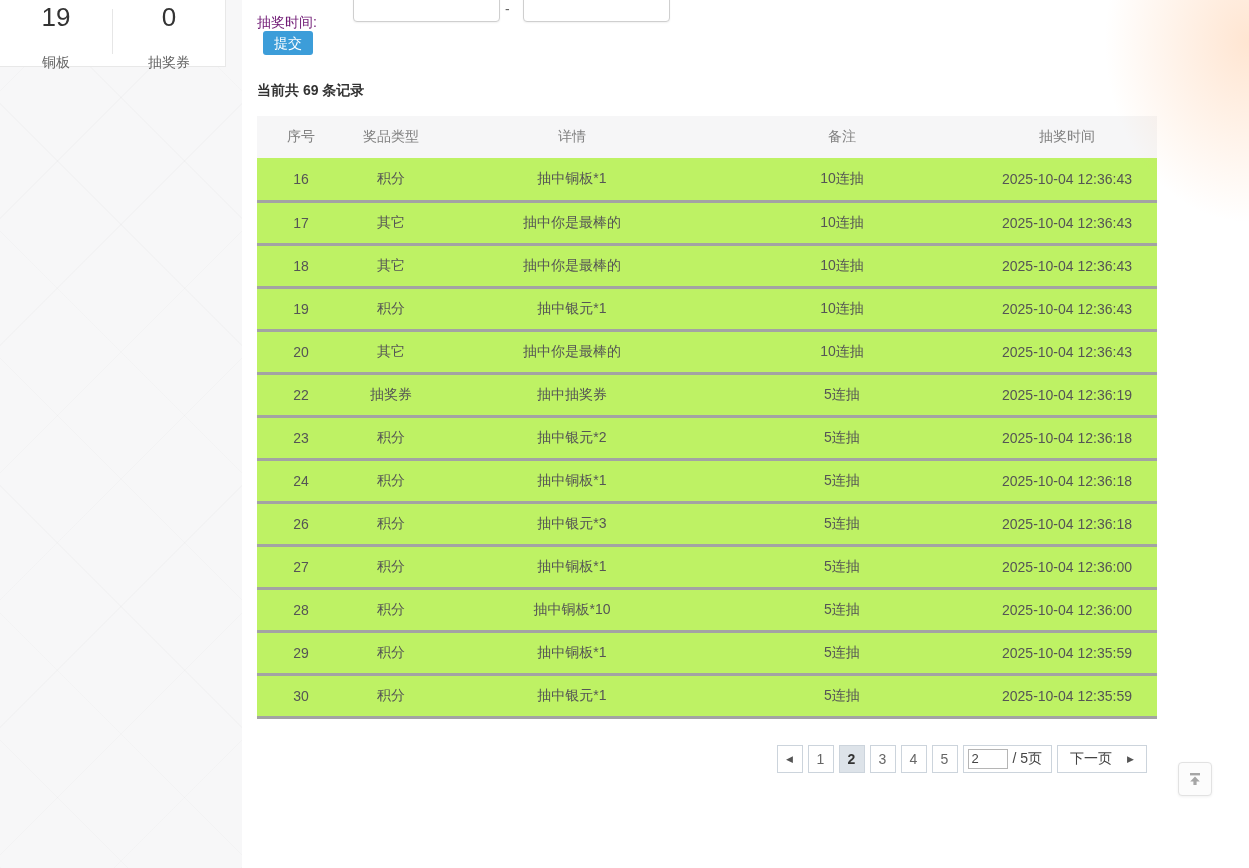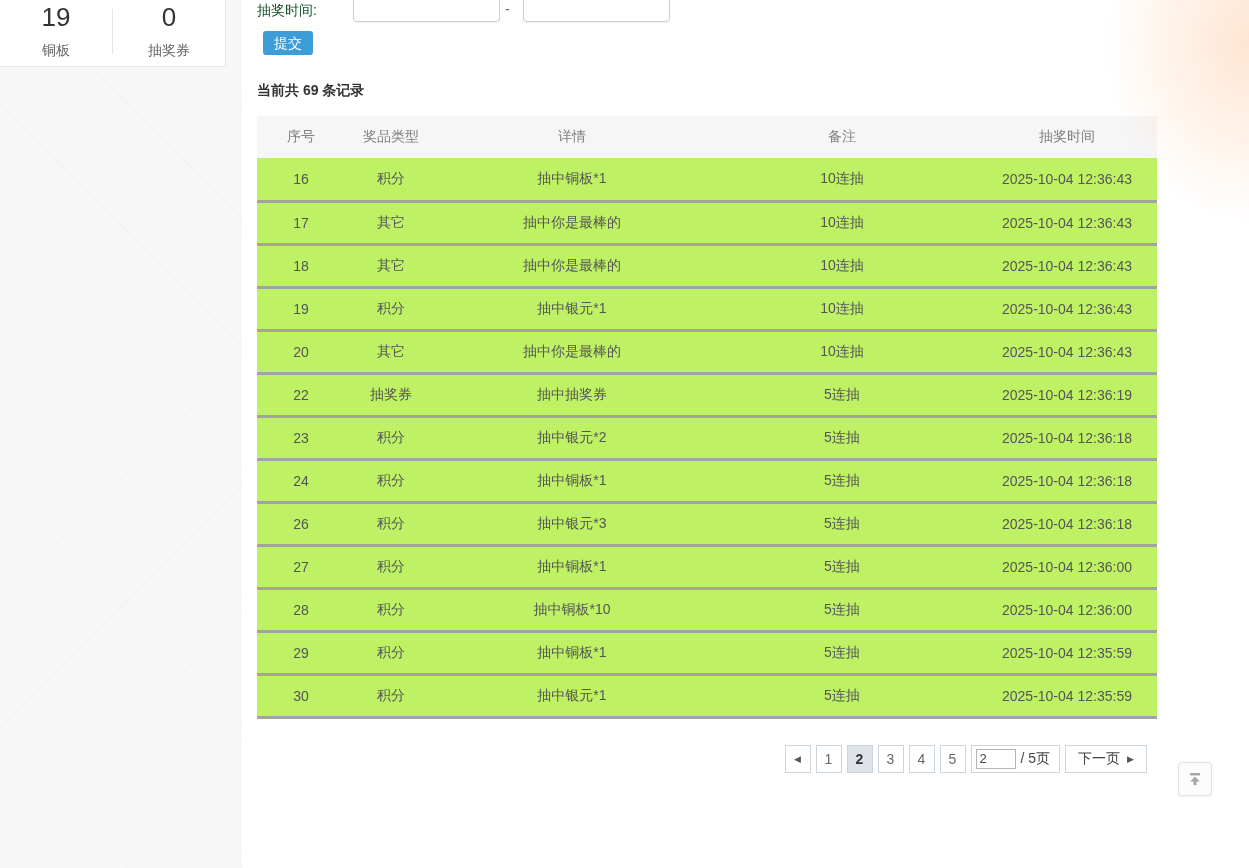--- a/index.html
+++ b/index.html
@@ -24,28 +24,28 @@
     background:
       repeating-linear-gradient(45deg, rgba(0,0,0,0.014) 0 1px, transparent 1px 90px),
       repeating-linear-gradient(-45deg, rgba(0,0,0,0.014) 0 1px, transparent 1px 90px);
   }
   .stat-card {
     width:226px; height:67px; background:#fff; display:flex; position:relative;
     border-right:1px solid #e8e8e8; border-bottom:1px solid #e8e8e8;
   }
   .stat { flex:1; text-align:center; padding-top:1px; }
   .stat-value { font-size:26px; line-height:32px; color:#333; }
-  .stat-label { font-size:14px; color:#666; margin-top:9px; }
+  .stat-label { font-size:14px; color:#666; margin-top:21px; }
   .stat-divider { width:1px; background:#e6e6e6; margin:9px 0 12px; }
 
   
   .content { flex:1; background:#fff; padding-left:15px; position:relative; }
 
   .form-row { display:flex; align-items:flex-start; height:23px; overflow:visible; }
-  .form-label { font-size:14px; color:#14532d; padding-top:2px; }
+  .form-label { font-size:14px; color:#701a75; padding-top:14px; }
   .date-input {
     width:147px; height:31px; margin-top:-9px; margin-left:36px;
     border:1px solid #cfcfcf; border-radius:4px; background:#fff;
     box-shadow:0 1px 2px rgba(0,0,0,0.06); font-size:13px; padding:0 6px; color:#555;
   }
   .date-sep { padding-top:1px; margin:0 5px 0 5px; color:#666; font-size:14px; }
   .date-input.second { margin-left:8px; }
 
   .submit-btn {
     display:inline-block; margin-top:8px; margin-left:6px;
@@ -77,21 +77,21 @@
   .pg-btn.active { background:#dde3e9; color:#333; font-weight:bold; }
   .pg-arrow { font-size:9px; color:#555; }
   .jump-group {
     height:28px; border:1px solid #ccd4dc; background:#fff;
     display:flex; align-items:center; padding:0 9px 0 4px; gap:5px; font-size:14px; color:#444;
   }
   .jump-input {
     width:40px; height:20px; border:1px solid #b5b5b5; font-size:13px;
     padding:0 3px; color:#444; font-family:inherit;
   }
-  .next-btn { gap:7px; padding:0 12px; color:#444; }
+  .next-btn { gap:15px; padding:0 12px; color:#444; }
 
   
   .back-to-top {
     position:absolute; left:1178px; top:762px; width:34px; height:34px;
     background:#fcfcfc; border:1px solid #e2e2e2; border-radius:4px;
     box-shadow:0 1px 3px rgba(0,0,0,0.06);
     display:flex; align-items:center; justify-content:center; cursor:pointer;
   }
 </style>
 </head>

